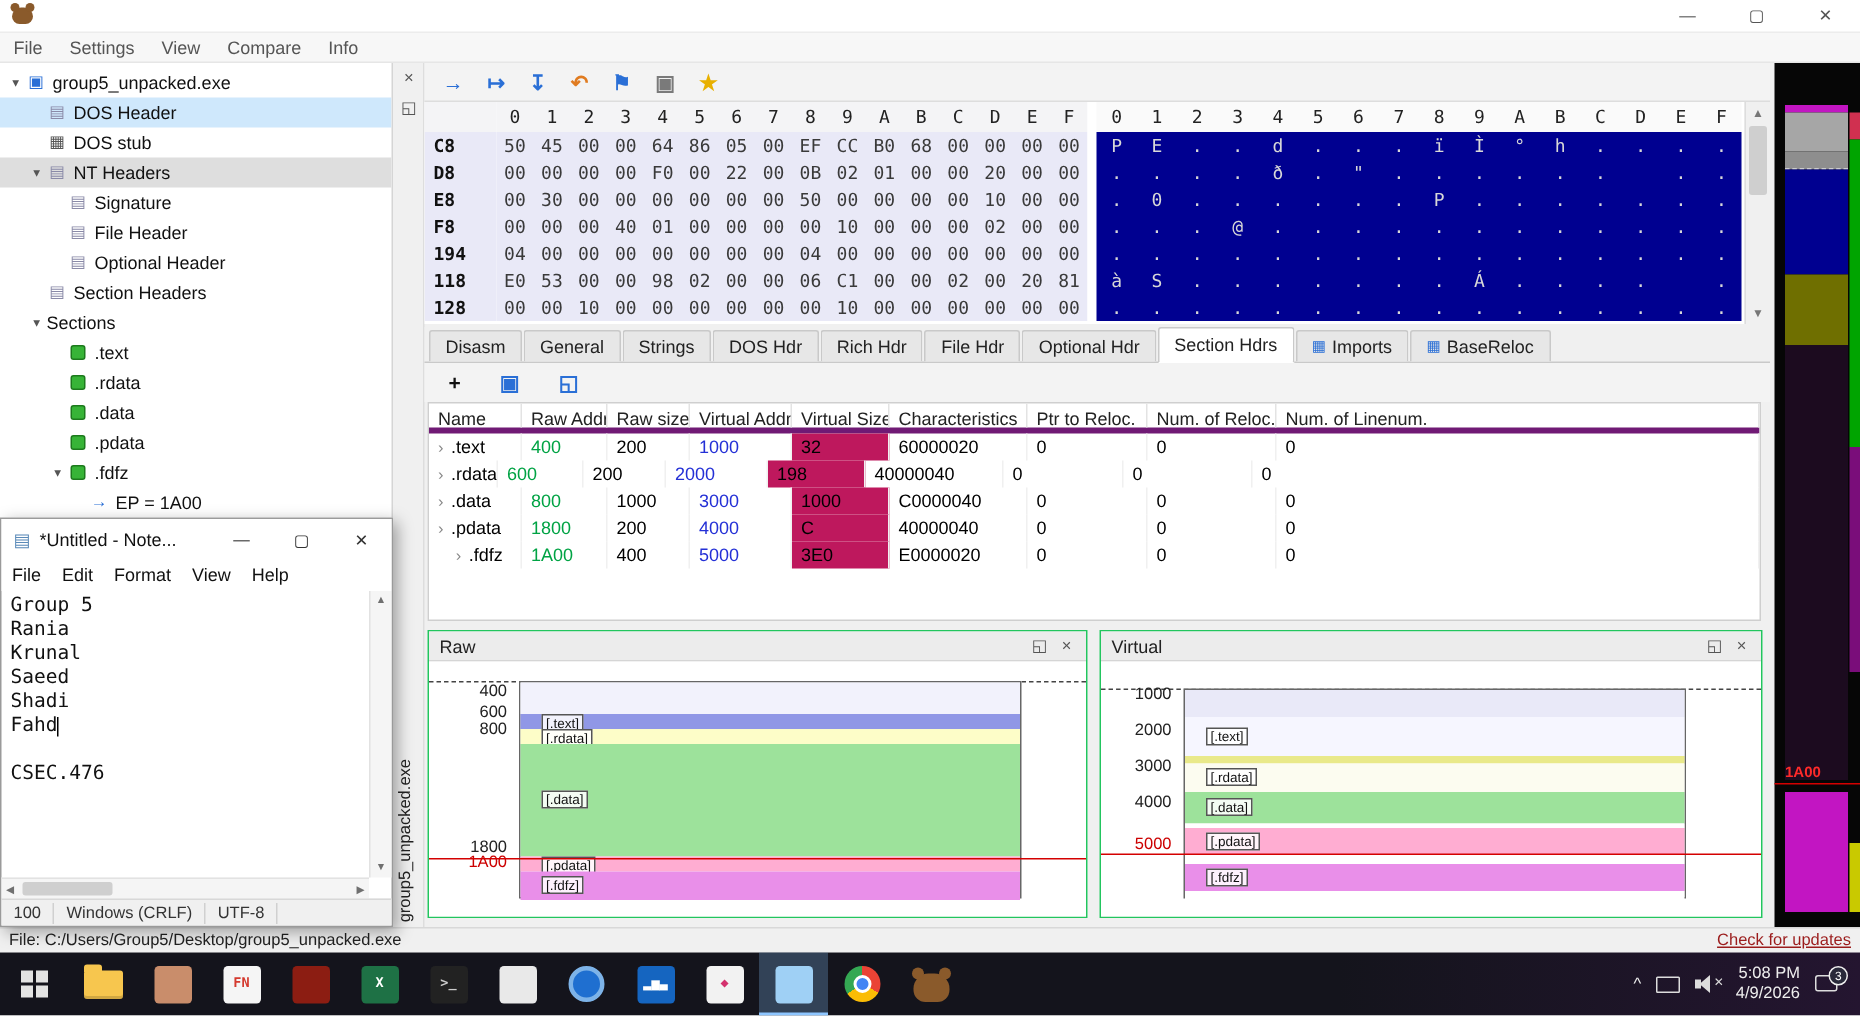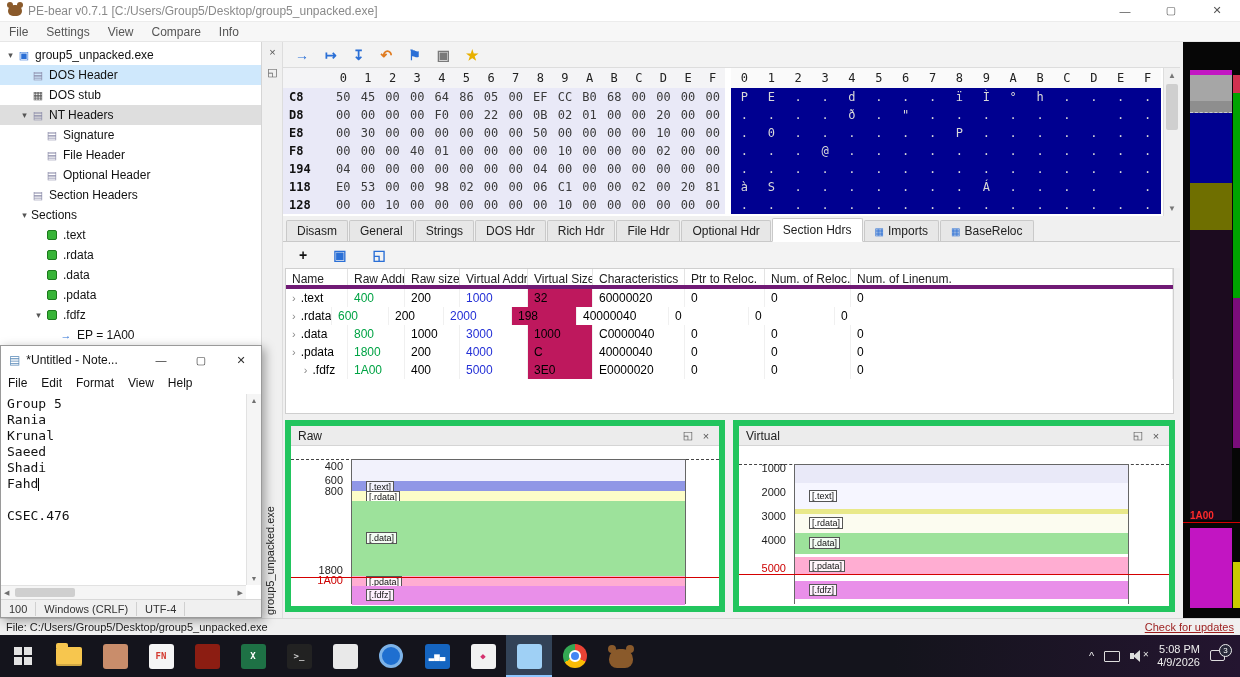--- a/index.html
+++ b/index.html
@@ -72,21 +72,21 @@
   
   #tablewrap{position:absolute;left:2px;top:226px;width:889px;height:146px;background:#fff;border:1px solid #cfcfcf;overflow:hidden;font-size:12px}
   .throw{display:flex;height:20px;line-height:20px;border-bottom:4px solid #701a75;color:#222}
   .trow{display:flex;height:18px;line-height:18px}
   .th{padding-left:6px;border-right:1px solid #e3e3e3;white-space:nowrap;overflow:hidden}
   .td{padding-left:6px;border-right:1px solid #f0f0f0;white-space:nowrap;overflow:hidden}
   .c-green{color:#00a344}.c-blue{color:#2430d6}.c-cyan{background:#be185d}
   .rowchev{color:#888;margin-right:5px;font-size:11px}
 
   
-  .panel{position:absolute;top:378px;height:192px;background:#fff;border:6px solid #22c55e}
+  .panel{position:absolute;top:378px;height:192px;background:#fff;border:1px solid #22c55e}
   #raw-panel{left:2px;width:440px}
   #virtual-panel{left:450px;width:442px}
   .panel-head{height:20px;background:#ececec;border-bottom:1px solid #d5d5d5;display:flex;align-items:center;font-size:12px;color:#222;padding:0 4px}
   .ph-title{flex:1;padding-left:3px}
   .ph-btn{width:18px;text-align:center;color:#555;font-size:11px}
   .chart{position:absolute;left:0;top:20px;right:0;bottom:0;overflow:hidden;background:#fff}
   .tick{position:absolute;text-align:right;font-size:11px;color:#222}
   .tick.red{color:#cc0000}
   .dashline{position:absolute;left:0;right:0;border-top:1px dashed #444}
   .plotbox{position:absolute;background:#fff;border:1px solid #666}
@@ -150,21 +150,20 @@
   .np-status{position:absolute;left:0;right:0;bottom:0;height:18px;background:#f0f0f0;border-top:1px solid #d8d8d8;display:flex;font-size:11px;color:#333;align-items:center}
   .np-seg{padding:0 8px;border-right:1px solid #d0d0d0;height:14px;line-height:14px}
 </style>
 </head>
 <body>
 
 <div id="screen">
 
   <div id="titlebar">
     <span class="bear-mini"></span>
-    <span id="title-text">PE-bear v0.7.1 [C:/Users/Group5/Desktop/group5_unpacked.exe]</span>
     <div id="win-controls">
       <span class="wc">—</span>
       <span class="wc">▢</span>
       <span class="wc">✕</span>
     </div>
   </div>
 
   <div id="menubar">
       <div class="menu-item">File</div>
       <div class="menu-item">Settings</div>
@@ -825,21 +824,21 @@
       <div class="np-v-dn">▼</div>
     </div>
     <div class="np-hscroll">
       <span class="np-h-left">◀</span>
       <span class="np-h-thumb"></span>
       <span class="np-h-right">▶</span>
     </div>
     <div class="np-status">
       <span class="np-seg">100</span>
       <span class="np-seg">Windows (CRLF)</span>
-      <span class="np-seg">UTF-4</span>
+      <span class="np-seg">UTF-8</span>
     </div>
   </div>
 
   <div id="taskbar">
     <div id="tb-items" style="display:flex">
         <div class="ti">
           <span class="winlogo">
             <i></i>
             <i></i>
             <i></i>

